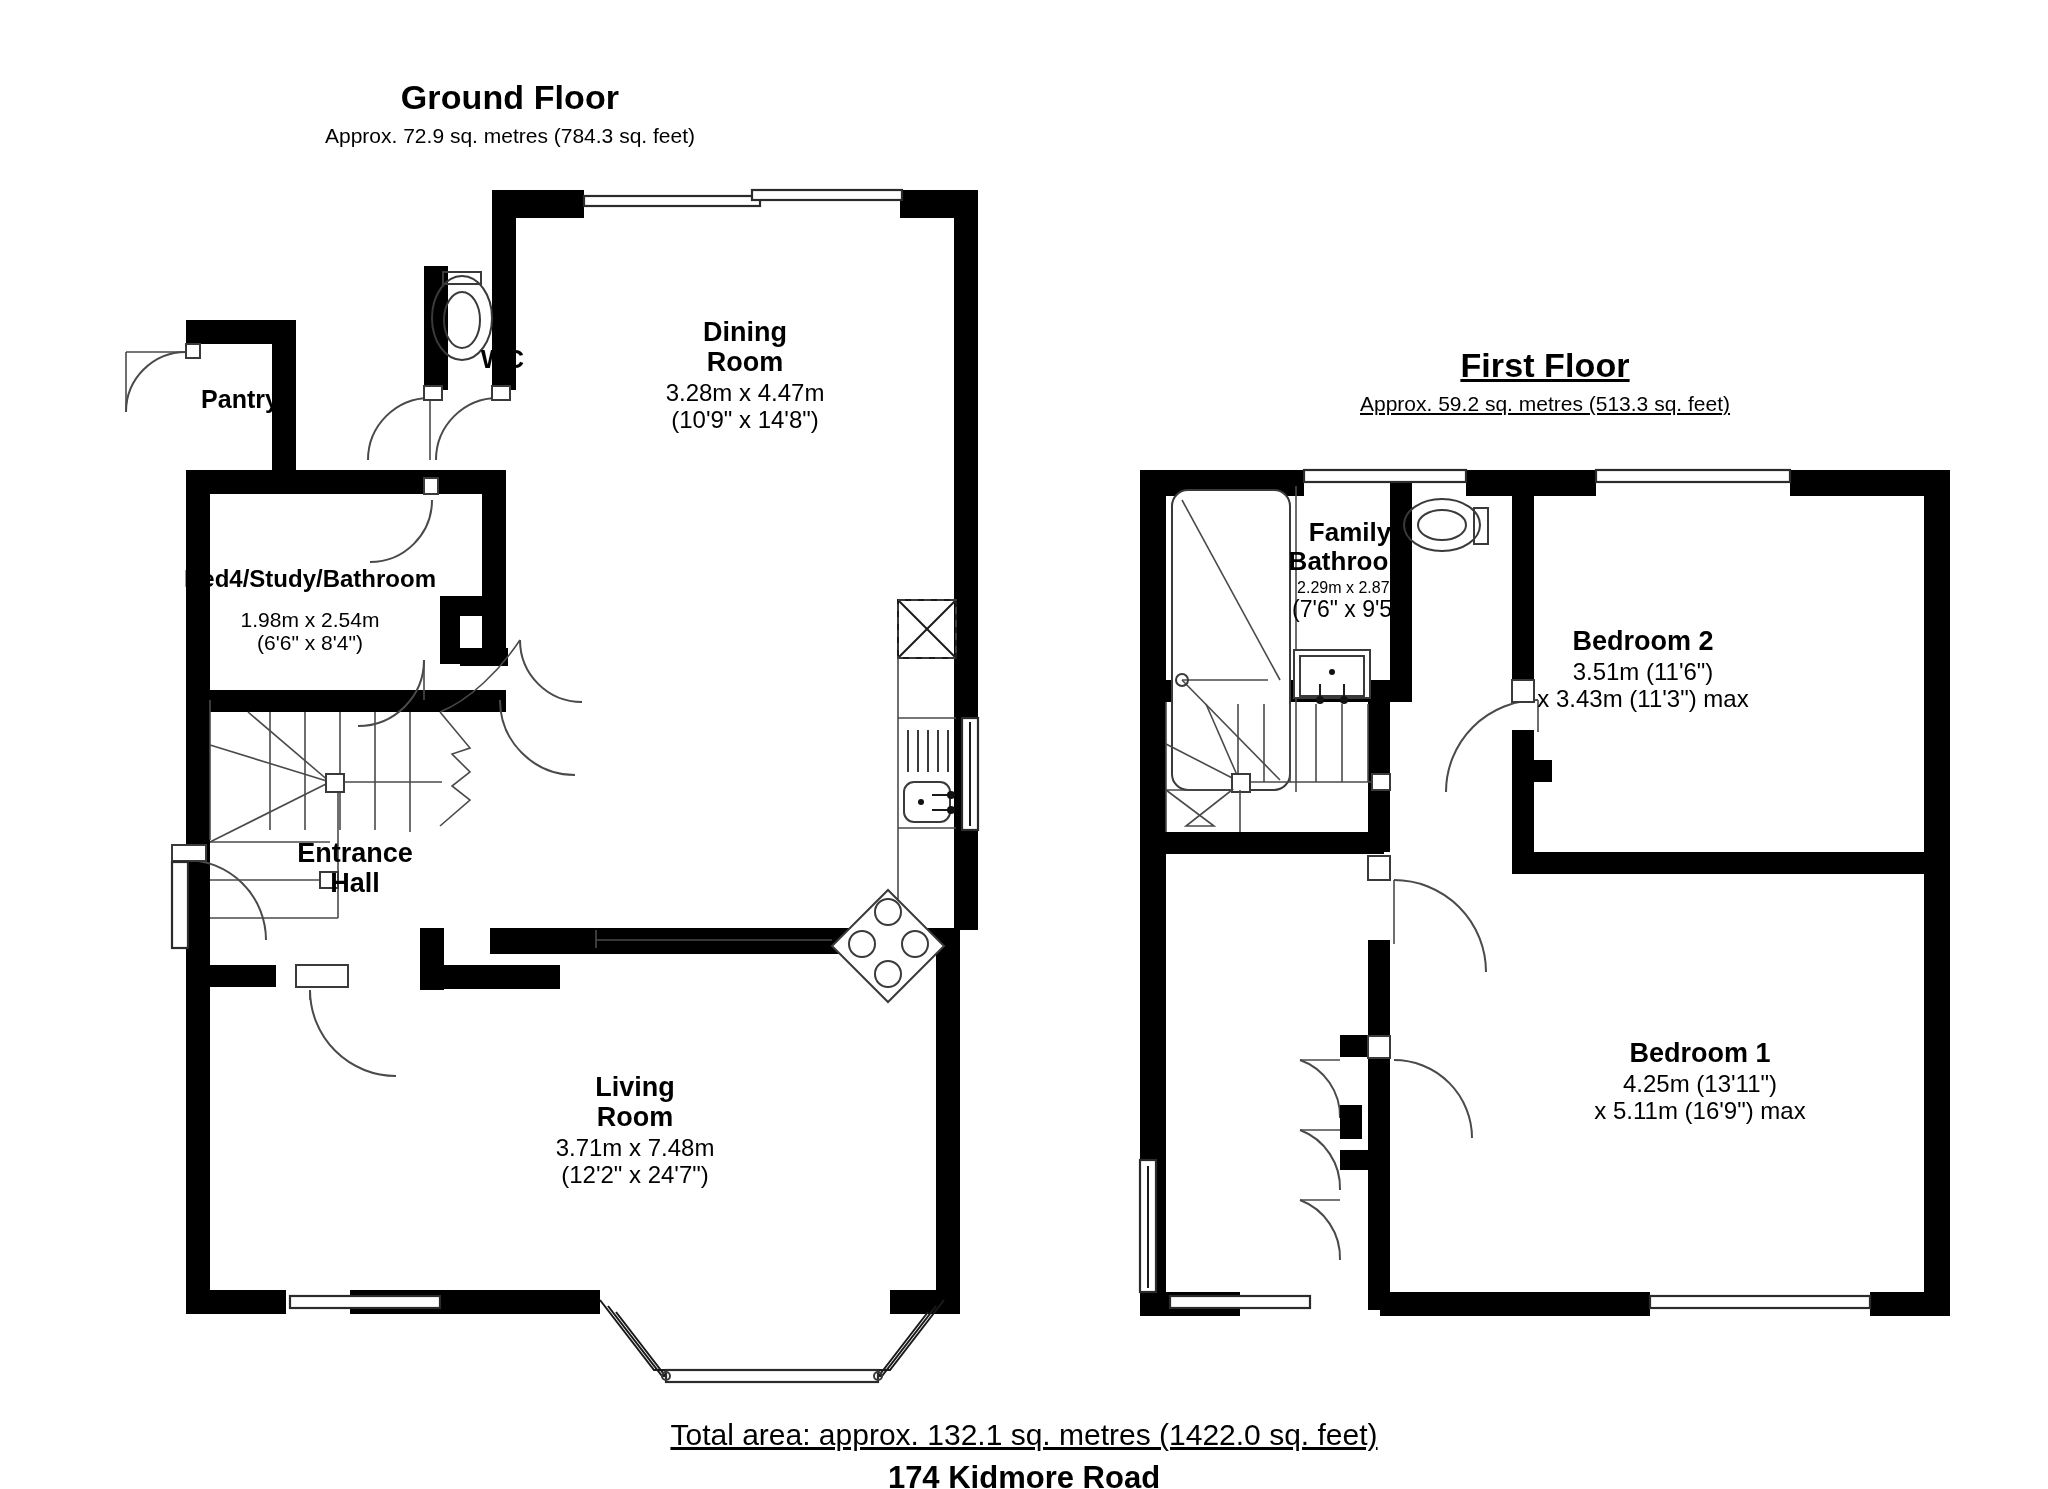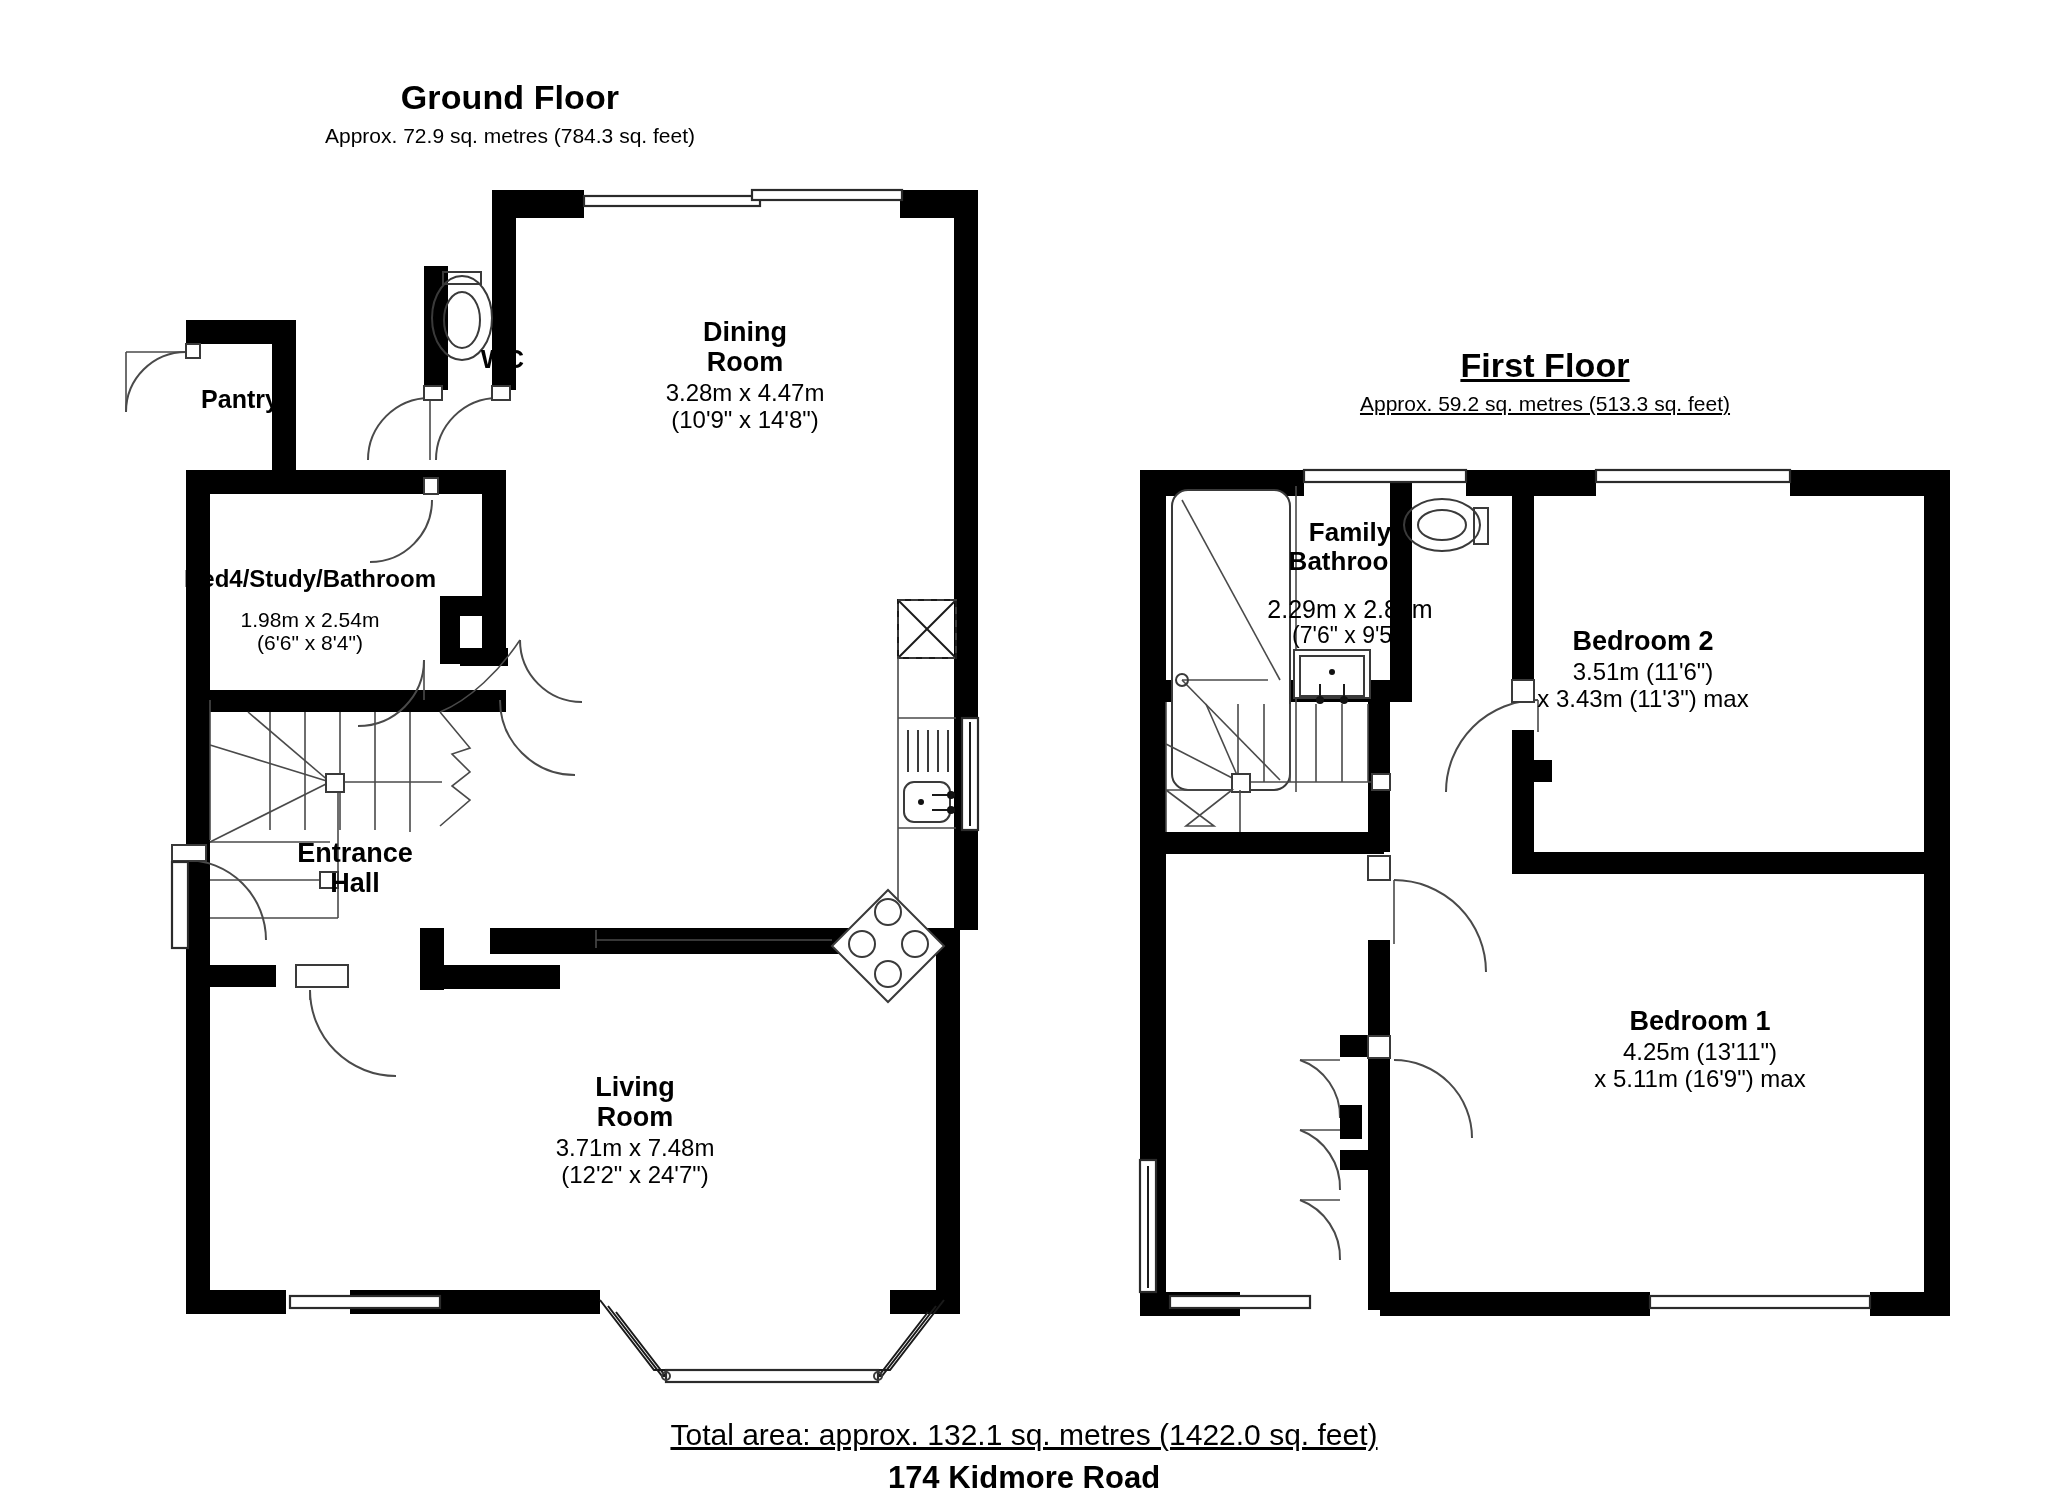--- a/index.html
+++ b/index.html
@@ -418,32 +418,32 @@
   <div class="lbl" style="left:490px; top:1072px; width:290px; font-size:27px;">
     <span class="nm">Living</span>
     <span class="nm">Room</span>
     <span class="dim" style="font-size:24px; margin-top:3px;">3.71m x 7.48m</span>
     <span class="dim" style="font-size:24px;">(12'2" x 24'7")</span>
   </div>
 
   <div class="lbl" style="left:1215px; top:518px; width:270px; font-size:26px;">
     <span class="nm">Family</span>
     <span class="nm">Bathroom</span>
-    <span class="dim" style="font-size:25px; margin-top:19px;">2.29m x 2.87m</span>
+    <span class="dim" style="font-size:16px; margin-top:3px;">2.29m x 2.87m</span>
     <span class="dim" style="font-size:23px;">(7'6" x 9'5")</span>
   </div>
 
   <div class="lbl" style="left:1488px; top:626px; width:310px; font-size:27px;">
     <span class="nm">Bedroom 2</span>
     <span class="dim" style="font-size:24px; margin-top:3px;">3.51m (11'6")</span>
     <span class="dim" style="font-size:24px;">x 3.43m (11'3") max</span>
   </div>
 
 
-  <div class="lbl" style="left:1545px; top:1006px; width:310px; font-size:27px;">
+  <div class="lbl" style="left:1545px; top:1038px; width:310px; font-size:27px;">
     <span class="nm">Bedroom 1</span>
     <span class="dim" style="font-size:24px; margin-top:3px;">4.25m (13'11")</span>
     <span class="dim" style="font-size:24px;">x 5.11m (16'9") max</span>
   </div>
 
   <div class="footer" style="top:1418px;">
     <span class="f-total">Total area: approx. 132.1 sq. metres (1422.0 sq. feet)</span>
     <span class="f-addr">174 Kidmore Road</span>
   </div>
 

